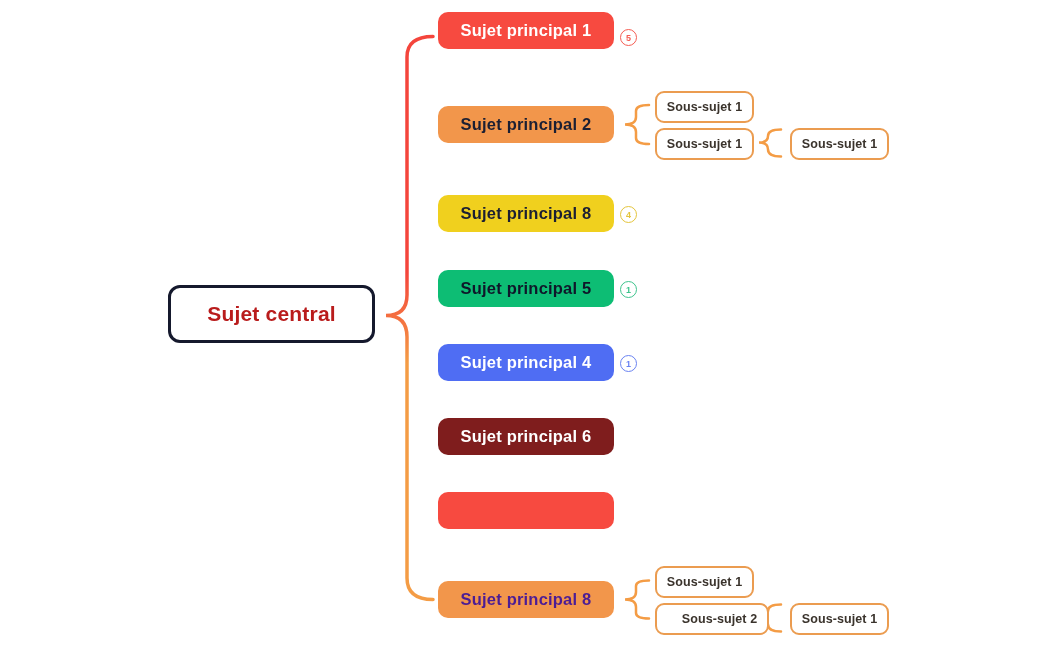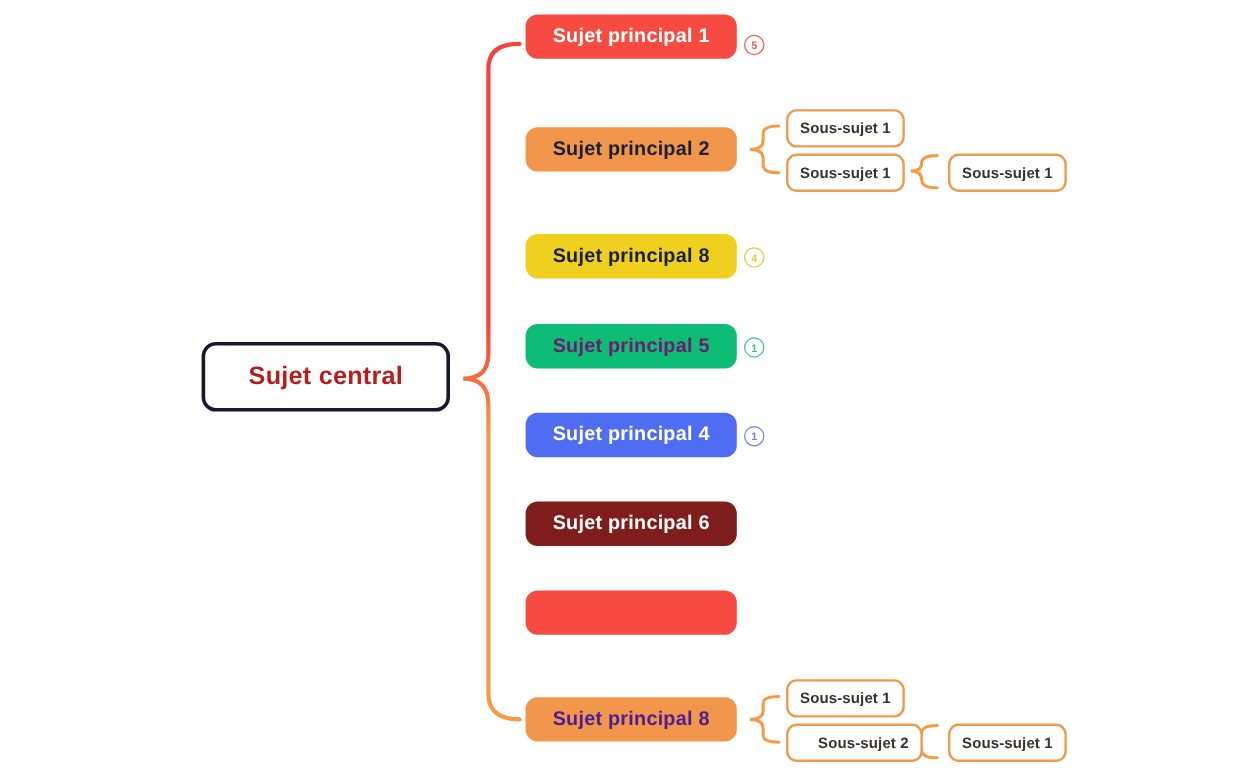--- a/index.html
+++ b/index.html
@@ -94,21 +94,21 @@
   <div class="badge" style="top: 29px; color: rgb(245, 92, 82); border-color: rgb(245, 92, 82);">5</div>
 
   <div class="node" style="top: 106px; background: rgb(242, 150, 75); color: rgb(27, 31, 51);">Sujet principal 2</div>
   <div class="sub" style="left: 655px; top: 91px; border-color: rgb(235, 156, 80); color: rgb(58, 51, 44); background: rgb(255, 255, 255);">Sous-sujet 1</div>
   <div class="sub" style="left: 655px; top: 128px; border-color: rgb(235, 156, 80); color: rgb(58, 51, 44); background: rgb(255, 255, 255);">Sous-sujet 1</div>
   <div class="sub" style="left: 790px; top: 128px; border-color: rgb(235, 156, 80); color: rgb(58, 51, 44); background: rgb(255, 255, 255);">Sous-sujet 1</div>
 
   <div class="node" style="top: 195px; background: rgb(240, 208, 30); color: rgb(27, 31, 51);">Sujet principal 8</div>
   <div class="badge" style="top: 206px; color: rgb(228, 197, 60); border-color: rgb(228, 197, 60);">4</div>
 
-  <div class="node" style="top: 270px; background: rgb(13, 189, 116); color: #701a75;">Sujet principal 5</div>
+  <div class="node" style="top: 270px; background: rgb(13, 189, 116); color: #0f172a;">Sujet principal 5</div>
   <div class="badge" style="top: 281px; color: rgb(62, 196, 141); border-color: rgb(62, 196, 141);">1</div>
 
   <div class="node" style="top: 344px; background: rgb(79, 109, 243); color: rgb(255, 255, 255);">Sujet principal 4</div>
   <div class="badge" style="top: 355px; color: rgb(106, 131, 242); border-color: rgb(106, 131, 242);">1</div>
 
   <div class="node" style="top: 418px; background: #7f1d1d; color: rgb(255, 255, 255);">Sujet principal 6</div>
 
   <div class="node" style="top: 492px; background: rgb(247, 74, 64); color: rgb(255, 255, 255);"></div>
 
   <div class="node" style="top: 581px; background: rgb(242, 150, 75); color: #4c1d95;">Sujet principal 8</div>

